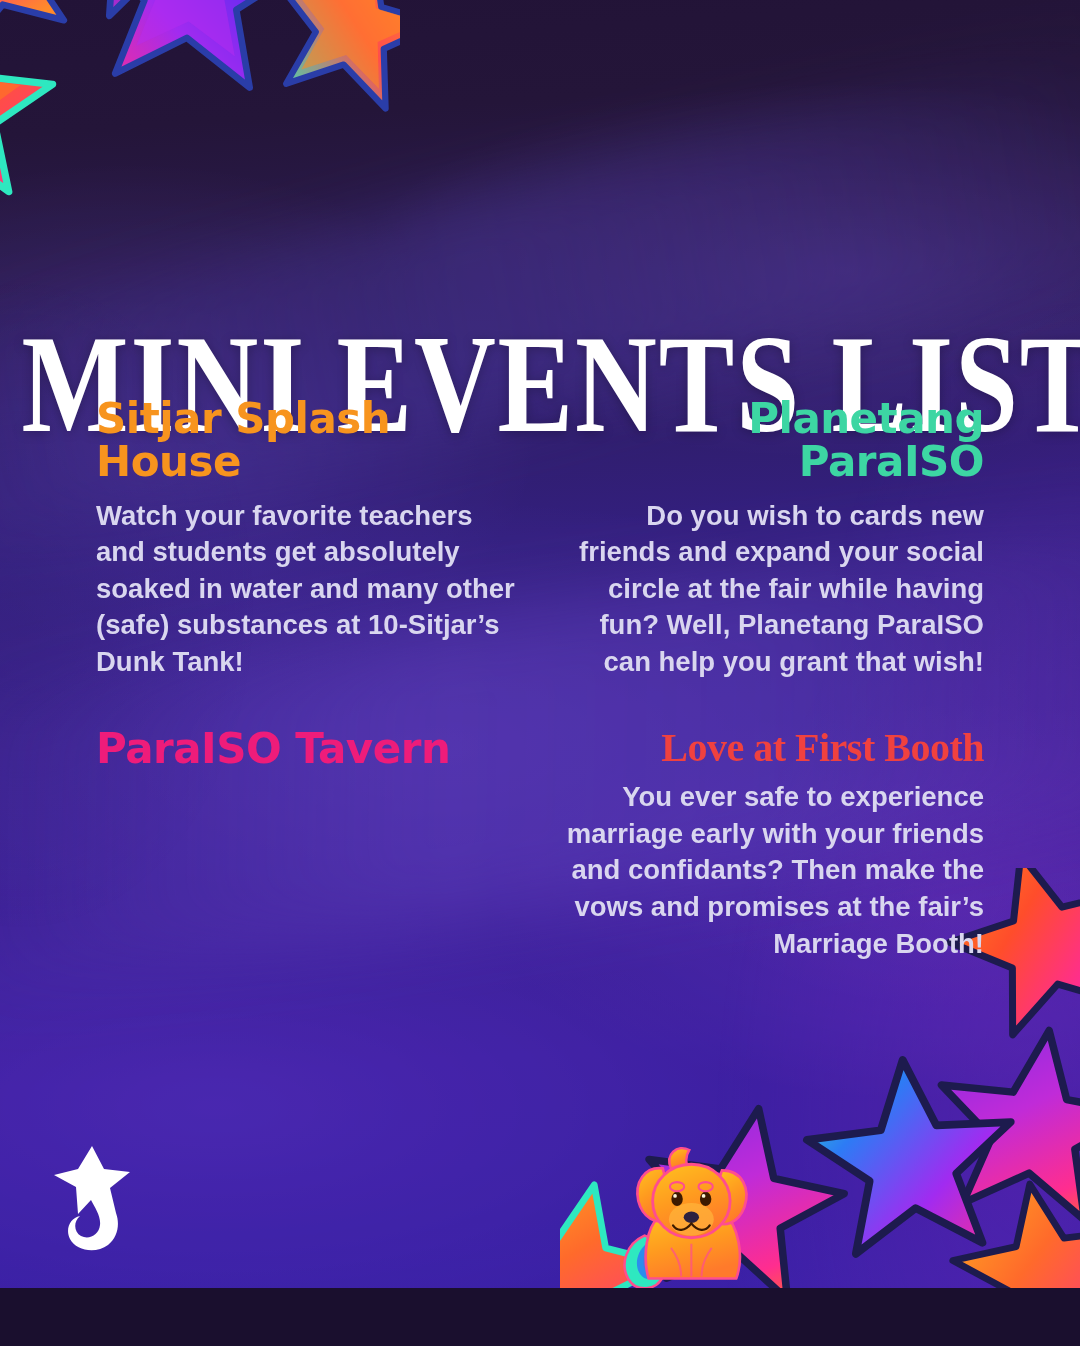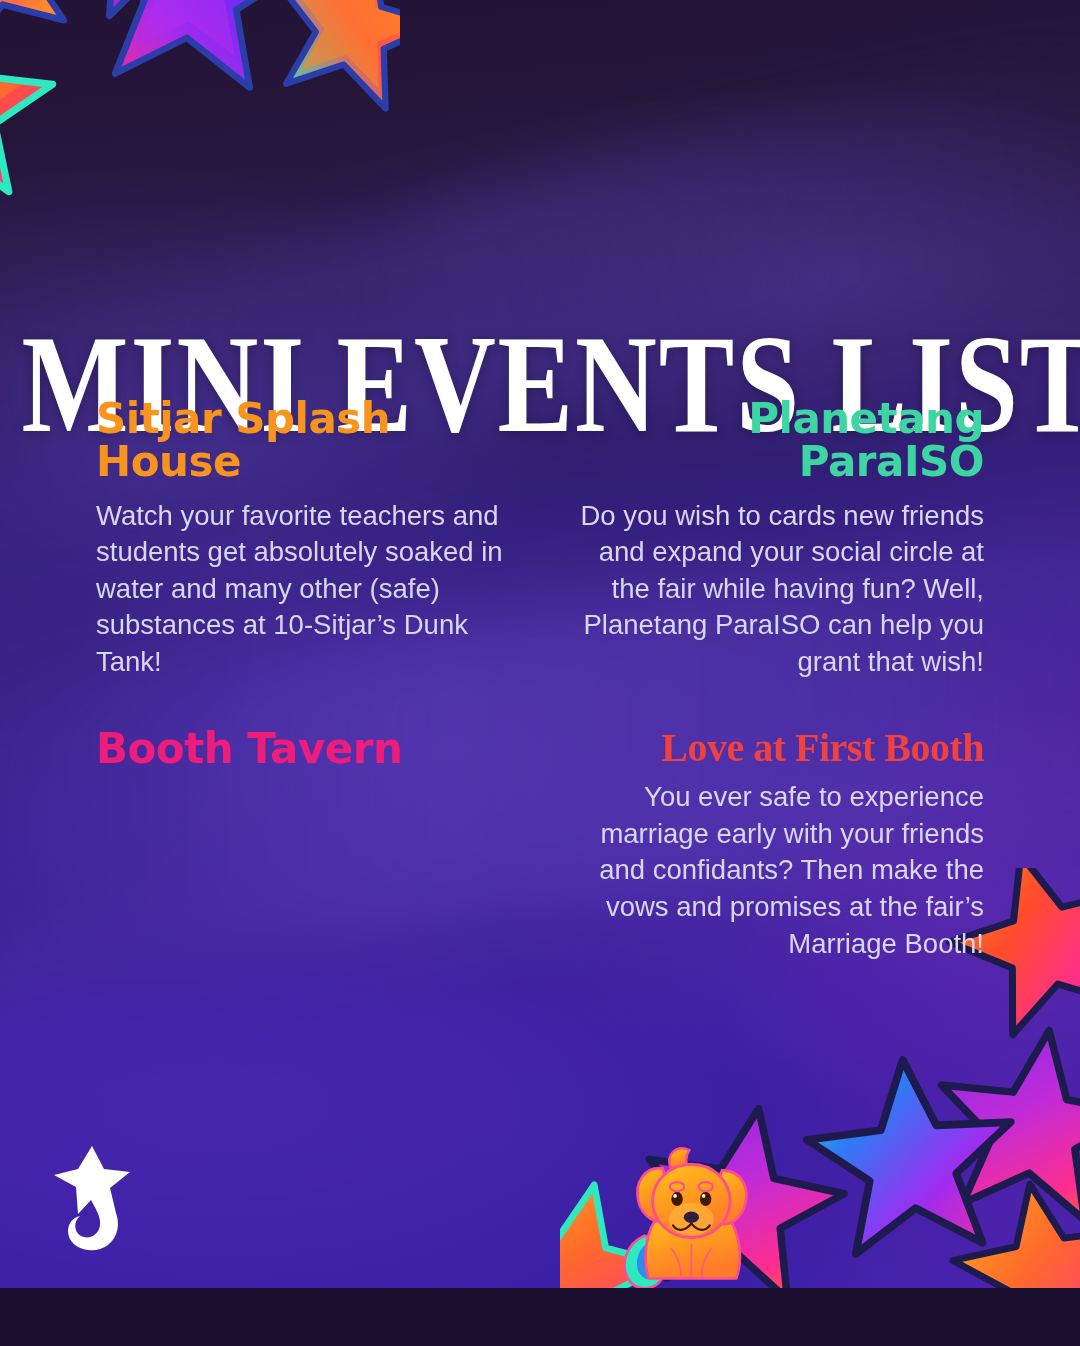--- a/index.html
+++ b/index.html
@@ -99,21 +99,21 @@
     font-family:"DejaVu Sans", sans-serif;
     font-weight:700;
     font-size:42px;
     line-height:1.02;
     letter-spacing:-0.5px;
     margin:0 0 14px 0;
   }
   .ev-title.wide{font-size:40px;font-family:Liberation Serif, serif;}
   .ev-body{
     font-family:"Liberation Sans", sans-serif;
-    font-weight:400;
+    font-weight:700;
     font-size:27.5px;
     line-height:1.33;
     color:#d9d6ef;
     margin:0;
   }
   .row2{margin-top:48px;}
   .row2 .ev-title{margin-bottom:10px;}
 
   
   .logo{
@@ -294,21 +294,21 @@
       </div>
 
       <div class="col right">
         <h2 class="ev-title" style="color:#3DD6A3">Planetang ParaISO</h2>
         <p class="ev-body">Do you wish to cards new friends and expand your social circle at the fair while having fun? Well, Planetang ParaISO can help you grant that wish!</p>
       </div>
     </div>
 
     <div class="row row2">
       <div class="col left">
-        <h2 class="ev-title" style="color:#EE1C7A">Booth Tavern</h2>
+        <h2 class="ev-title" style="color:#EE1C7A">ParaISO Tavern</h2>
       </div>
 
       <div class="col right">
         <h2 class="ev-title wide" style="color:#F0413F">Love at First Booth</h2>
         <p class="ev-body">You ever safe to experience marriage early with your friends and confidants? Then make the vows and promises at the fair’s Marriage Booth!</p>
       </div>
     </div>
 
   </div>
 

